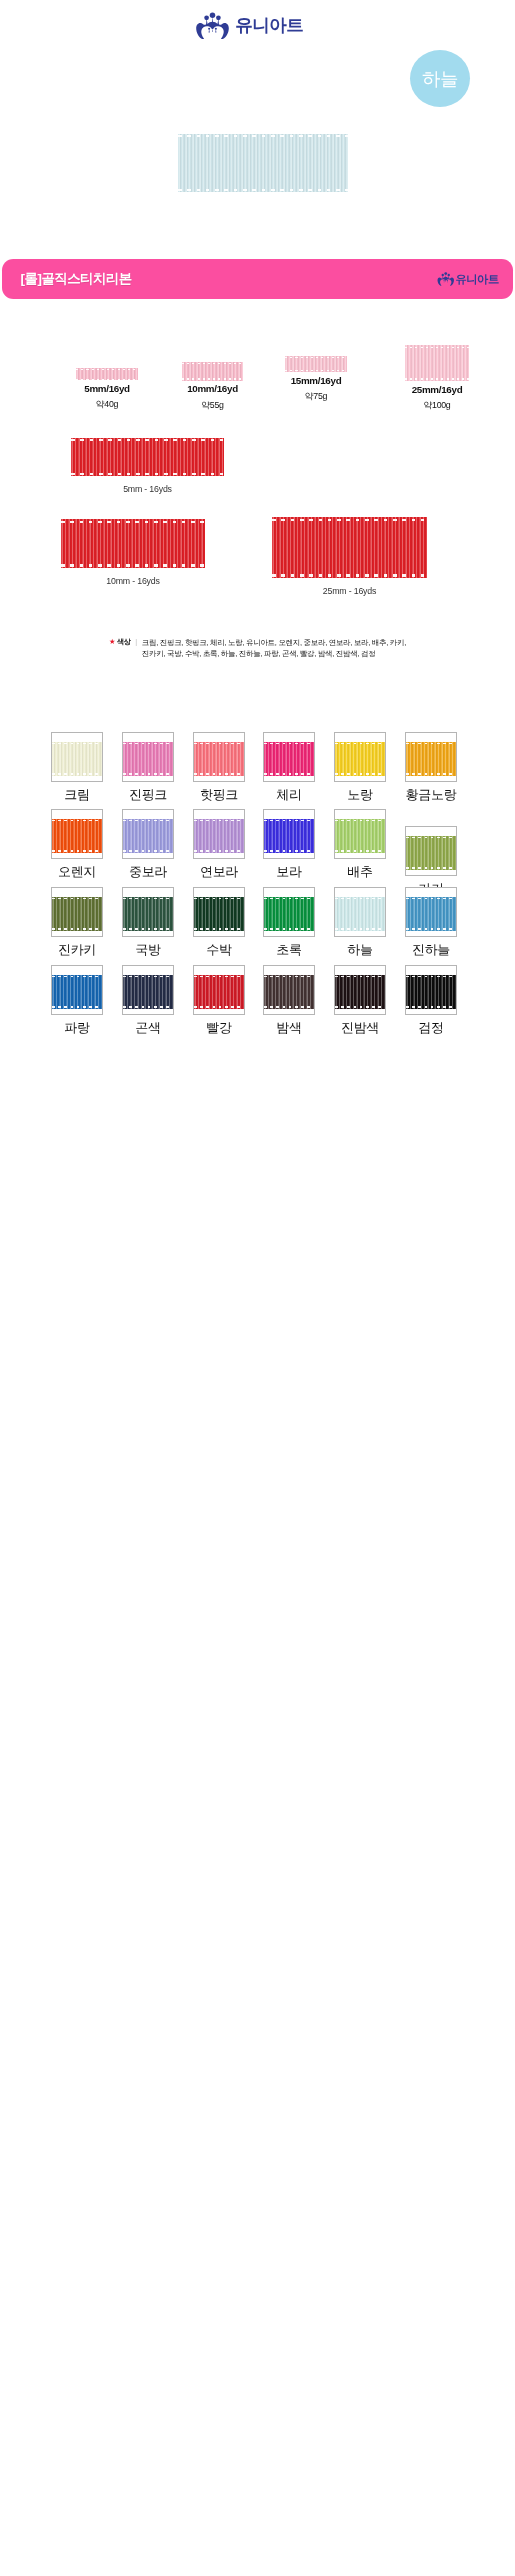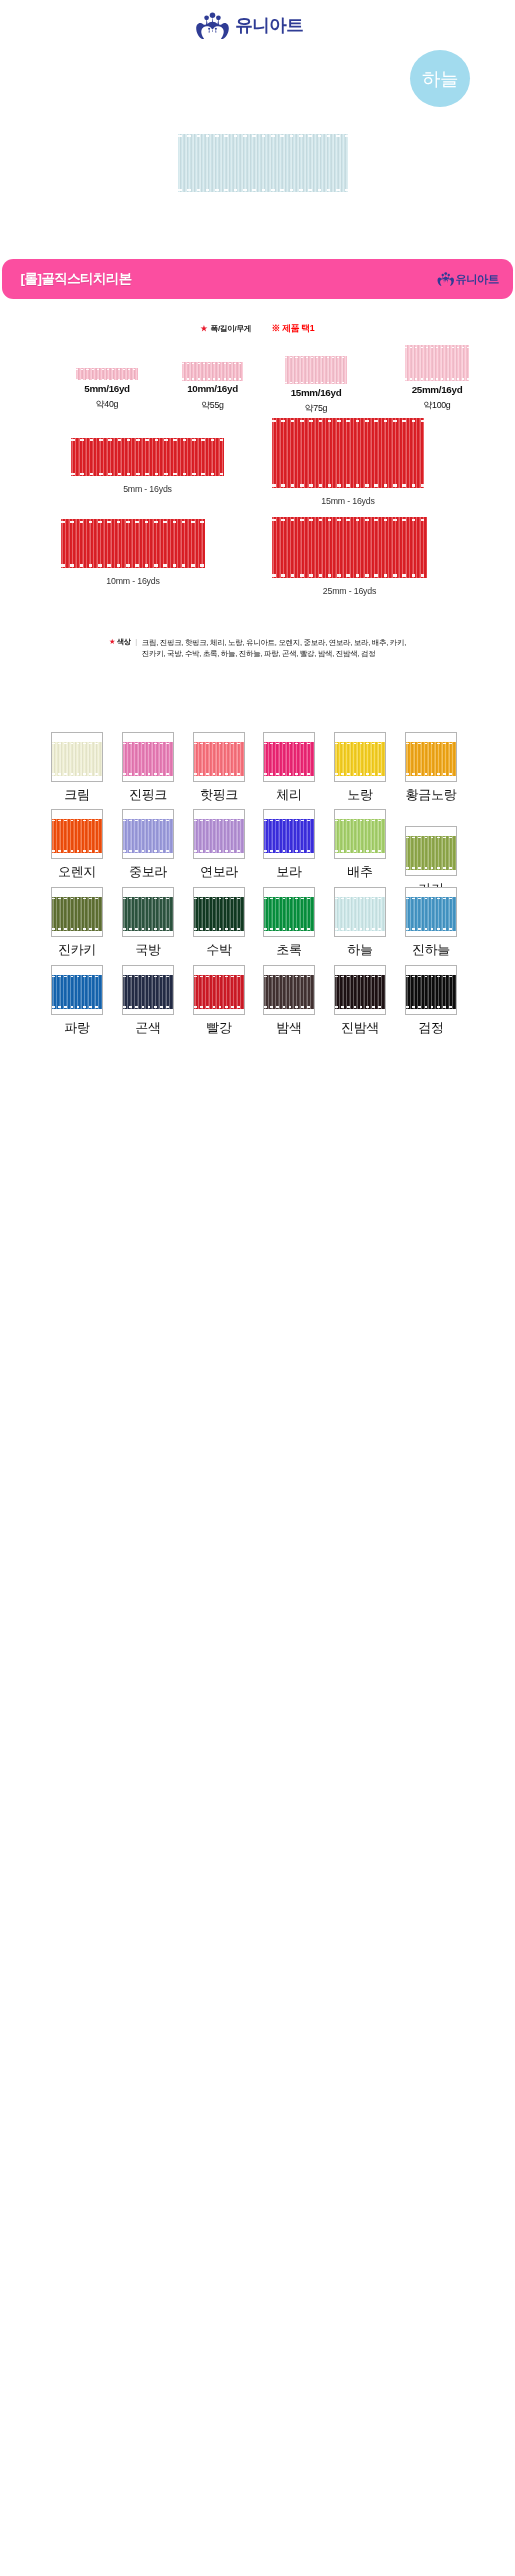--- a/index.html
+++ b/index.html
@@ -123,45 +123,40 @@
   <div class="abs" id="pink-bar" style="background: rgb(251, 78, 160); color: rgb(255, 255, 255);">
     <span class="ttl">[롤]골직스티치리본</span>
     <span class="bw">
       <svg class="crown" viewBox="0 0 68 53">
         <use href="#crown-sym"></use>
       </svg>
       <span class="bn">유니아트</span>
     </span>
   </div>
 
-  <div class="abs" id="spec-row">
-    <span class="star">★</span>
-    <span class="lab">폭/길이/무게</span>
-    <span class="note"><span>※</span> <span>제품 택1</span></span>
-  </div>
 
   <div class="abs sz" style="left:76px;top:368px;width:62px;height:12.4px">
     <div class="rb" style="position: absolute; inset: 0px; background: rgb(247, 185, 201);">
       <div class="warp"></div>
       <div class="stitch" style="top:0.5px;height:1.3px;background-image:repeating-linear-gradient(90deg,rgba(255,255,255,.95) 0 2.1px,transparent 2.1px 5.2px)"></div>
       <div class="stitch" style="bottom:0.5px;height:1.3px;background-image:repeating-linear-gradient(90deg,rgba(255,255,255,.95) 0 2.1px,transparent 2.1px 5.2px)"></div>
     </div>
     <span class="lbl n">5mm/16yd</span>
     <span class="lbl w">약40g</span>
   </div>
   <div class="abs sz" style="left:182px;top:362px;width:61px;height:18.5px">
     <div class="rb" style="position: absolute; inset: 0px; background: rgb(247, 185, 201);">
       <div class="warp"></div>
       <div class="stitch" style="top:1px;height:1.3px;background-image:repeating-linear-gradient(90deg,rgba(255,255,255,.95) 0 2.1px,transparent 2.1px 5.2px)"></div>
       <div class="stitch" style="bottom:1px;height:1.3px;background-image:repeating-linear-gradient(90deg,rgba(255,255,255,.95) 0 2.1px,transparent 2.1px 5.2px)"></div>
     </div>
     <span class="lbl n">10mm/16yd</span>
     <span class="lbl w">약55g</span>
   </div>
-  <div class="abs sz" style="left:285px;top:356px;width:62px;height:28px">
+  <div class="abs sz" style="left:285px;top:356px;width:62px;height:16px">
     <div class="rb" style="position: absolute; inset: 0px; background: rgb(247, 192, 206);">
       <div class="warp"></div>
       <div class="stitch" style="top:1px;height:1.3px;background-image:repeating-linear-gradient(90deg,rgba(255,255,255,.95) 0 2.1px,transparent 2.1px 5.2px)"></div>
       <div class="stitch" style="bottom:1px;height:1.3px;background-image:repeating-linear-gradient(90deg,rgba(255,255,255,.95) 0 2.1px,transparent 2.1px 5.2px)"></div>
     </div>
     <span class="lbl n">15mm/16yd</span>
     <span class="lbl w">약75g</span>
   </div>
   <div class="abs sz" style="left:405px;top:345px;width:64px;height:36px">
     <div class="rb" style="position: absolute; inset: 0px; background: rgb(249, 194, 208);">
@@ -173,28 +168,20 @@
     <span class="lbl w">약100g</span>
   </div>
 
   <div class="abs" style="left:71px;top:438px;width:153px;height:38px">
     <div class="rb" style="position: absolute; inset: 0px; background: rgb(222, 31, 38);">
       <div class="warp"></div>
       <div class="stitch" style="top:1px"></div>
       <div class="stitch" style="bottom:1px"></div>
     </div>
     <span class="redlab">5mm - 16yds</span>
-  </div>
-  <div class="abs" style="left:272px;top:418px;width:152px;height:70px">
-    <div class="rb" style="position: absolute; inset: 0px; background: rgb(222, 31, 38);">
-      <div class="warp"></div>
-      <div class="stitch" style="top:1.5px"></div>
-      <div class="stitch" style="bottom:1.5px"></div>
-    </div>
-    <span class="redlab">15mm - 16yds</span>
   </div>
   <div class="abs" style="left:61px;top:519px;width:144px;height:49px">
     <div class="rb" style="position: absolute; inset: 0px; background: rgb(222, 31, 38);">
       <div class="warp"></div>
       <div class="stitch" style="top:1.5px"></div>
       <div class="stitch" style="bottom:1.5px"></div>
     </div>
     <span class="redlab">10mm - 16yds</span>
   </div>
   <div class="abs" style="left:272px;top:517px;width:155px;height:61px">

